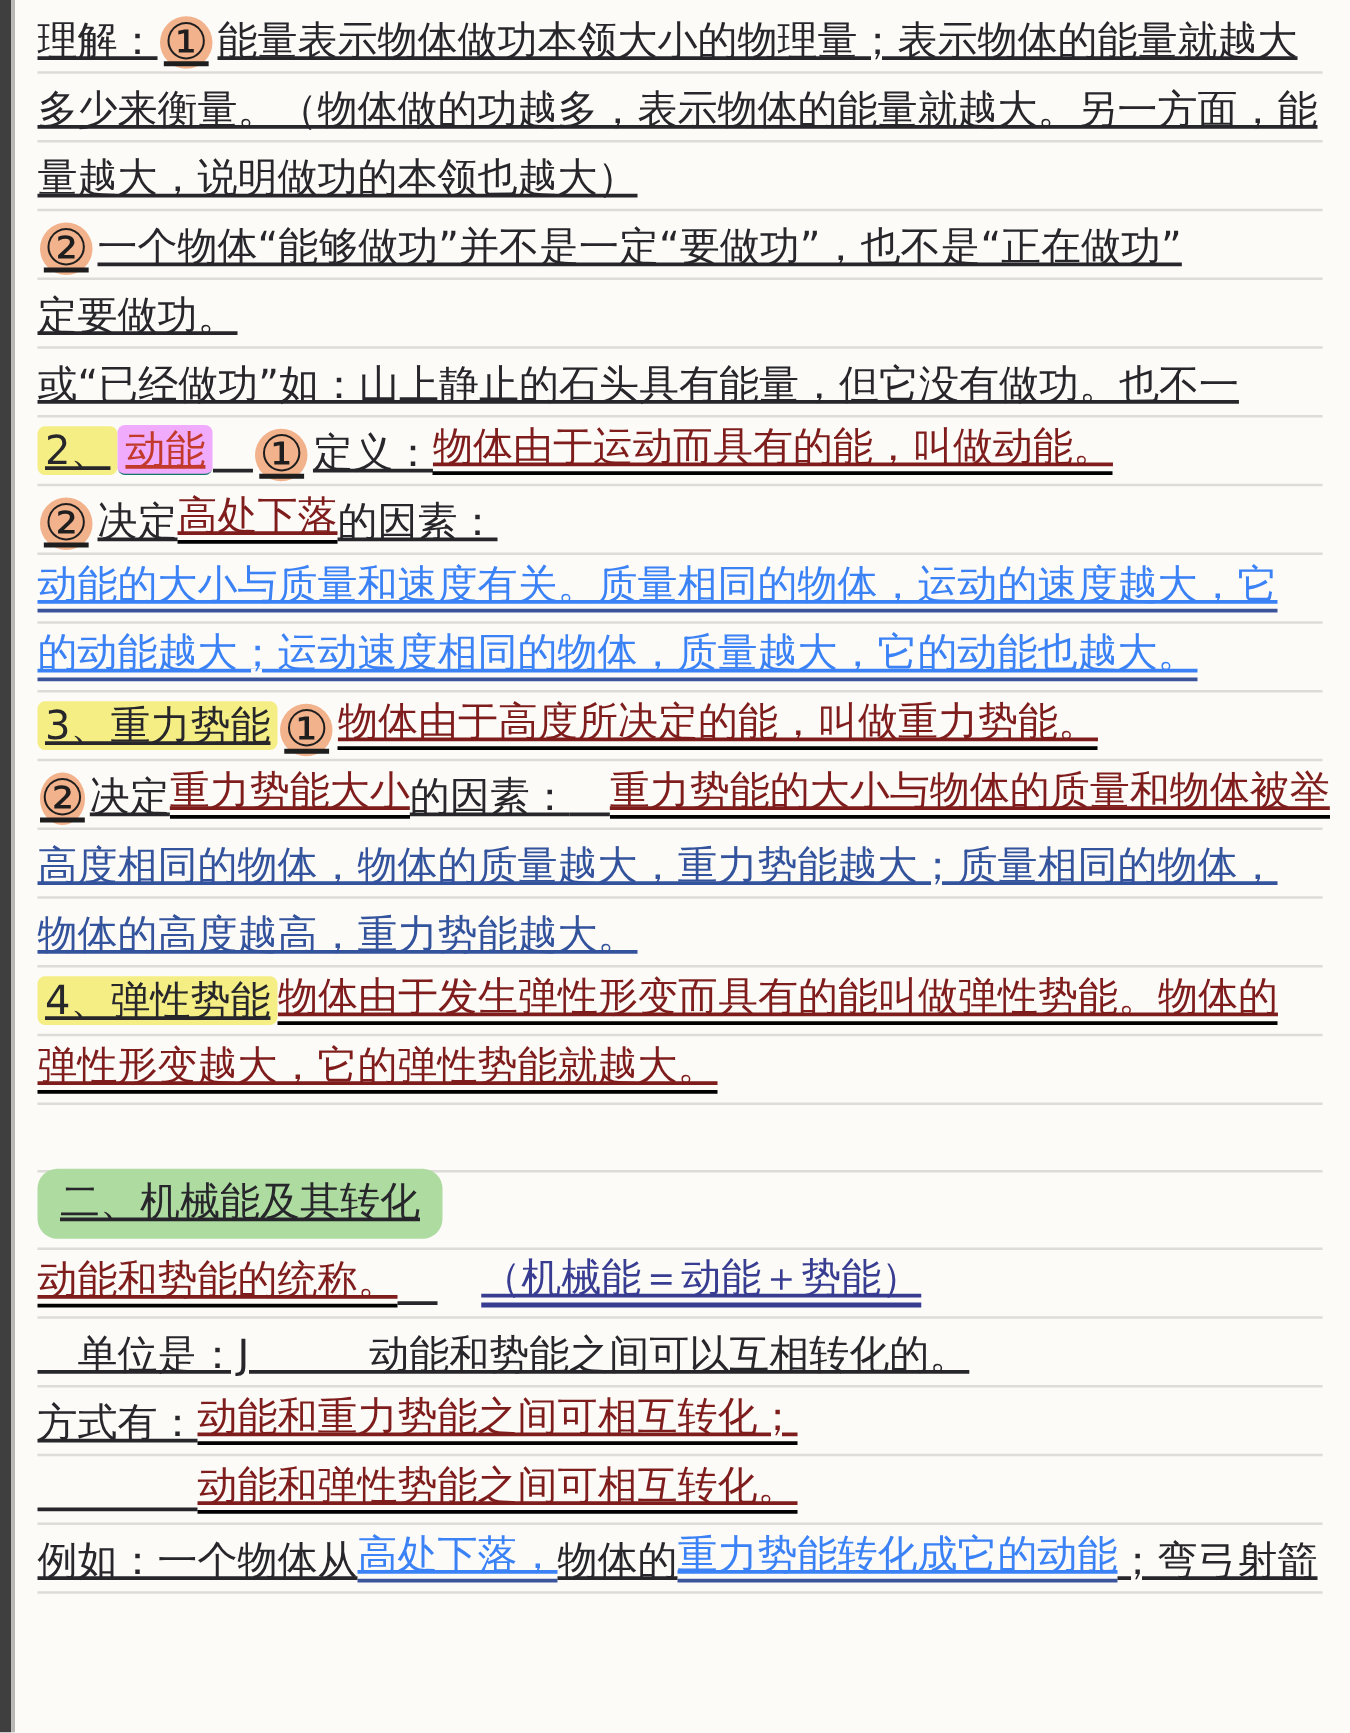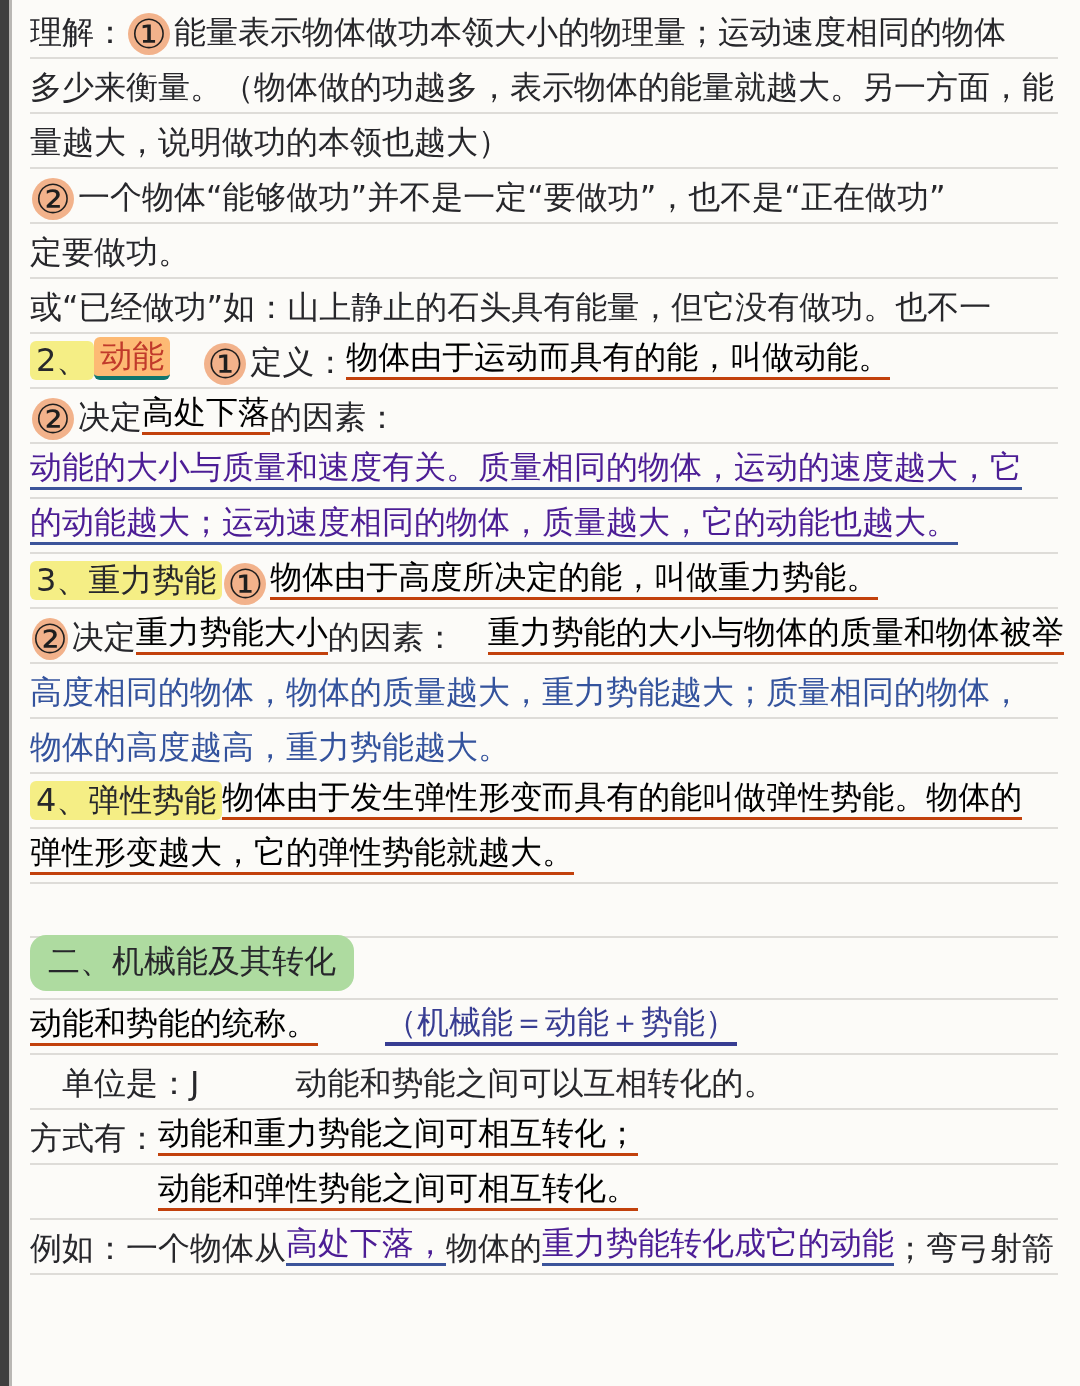--- a/index.html
+++ b/index.html
@@ -29,29 +29,29 @@
     padding-bottom:7px;
     box-sizing:border-box;
     border-bottom:2px solid #dedcd8;
     white-space:nowrap;
     font-size:32px;
     letter-spacing:0px;
     line-height:1.05;
     overflow:visible;
   }
   .line.tall{height:62px;}
-  .seg{display:inline-block;}
+  .seg{display:inline-block;text-decoration:underline;}
   .seg-d  {color:#27272b;}
   .seg-b  {color:#34539d;}
-  .seg-bu {color:#4c1d95;border-bottom:3px solid #3c549a;padding-bottom:2px;}
-  .seg-ru {color:#000000;border-bottom:3px solid #c2410c;padding-bottom:2px;}
+  .seg-bu {color:#3b82f6;border-bottom:3px solid #3c549a;padding-bottom:2px;}
+  .seg-ru {color:#7f1d1d;border-bottom:3px solid #000000;padding-bottom:2px;}
   .seg-nu {color:#383d92;border-bottom:4px solid #383d92;padding-bottom:2px;margin-left:35px;}
   .seg-dy {color:#27272b;background:#f5ee85;padding:3px 6px 2px;border-radius:6px;}
-  .seg-ry {color:#c13a2b;background:#fdba74;padding:3px 6px 2px;border-radius:6px;
-           border-bottom:4px solid #0f766e;}
+  .seg-ry {color:#c13a2b;background:#f0abfc;padding:3px 6px 2px;border-radius:6px;
+           border-bottom:1px solid #0f766e;}
   .seg-dg {color:#27272b;background:#aedba0;padding:10px 18px 12px;border-radius:16px;}
   .seg-c{
     display:inline-flex;align-items:center;justify-content:center;
     width:42px;height:42px;border-radius:50%;
     background:#f2b28b;color:#1e1e1e;
     font-size:40px;line-height:1;
     margin:0 4px 0 2px;
     position:relative;top:5px;
   }
   .section-gap{
@@ -62,21 +62,21 @@
 </head>
 <body>
 
 <div class="scan-edge"></div>
 <div class="scan-edge-light"></div>
 
 <div class="notes" id="notes">
     <div class="line">
       <span class="seg seg-d">理解：</span>
       <span class="seg seg-c">①</span>
-      <span class="seg seg-d">能量表示物体做功本领大小的物理量；运动速度相同的物体</span>
+      <span class="seg seg-d">能量表示物体做功本领大小的物理量；表示物体的能量就越大</span>
     </div>
     <div class="line">
       <span class="seg seg-d">多少来衡量。（物体做的功越多，表示物体的能量就越大。另一方面，能</span>
     </div>
     <div class="line">
       <span class="seg seg-d">量越大，说明做功的本领也越大）</span>
     </div>
     <div class="line">
       <span class="seg seg-c">②</span>
       <span class="seg seg-d">一个物体“能够做功”并不是一定“要做功”，也不是“正在做功”</span>

